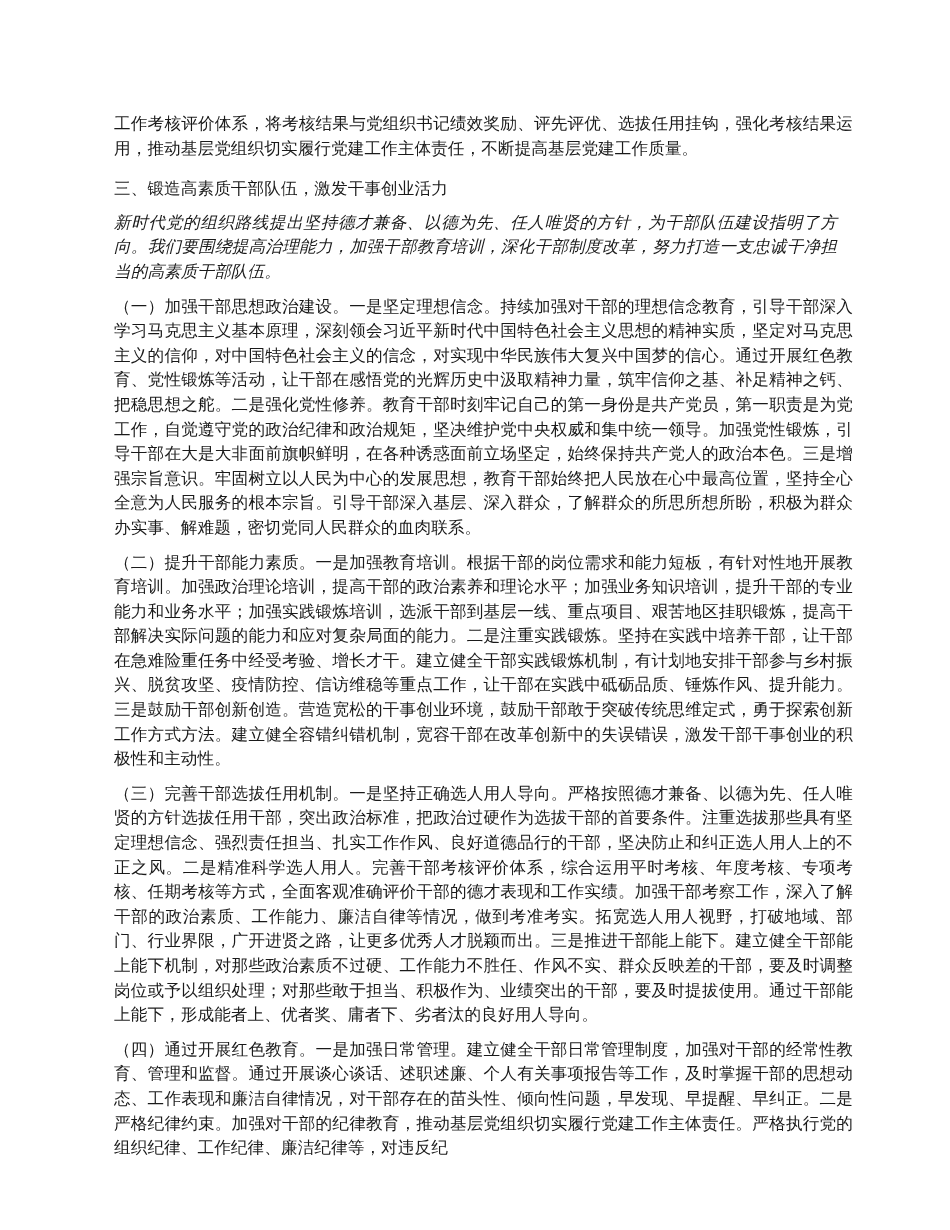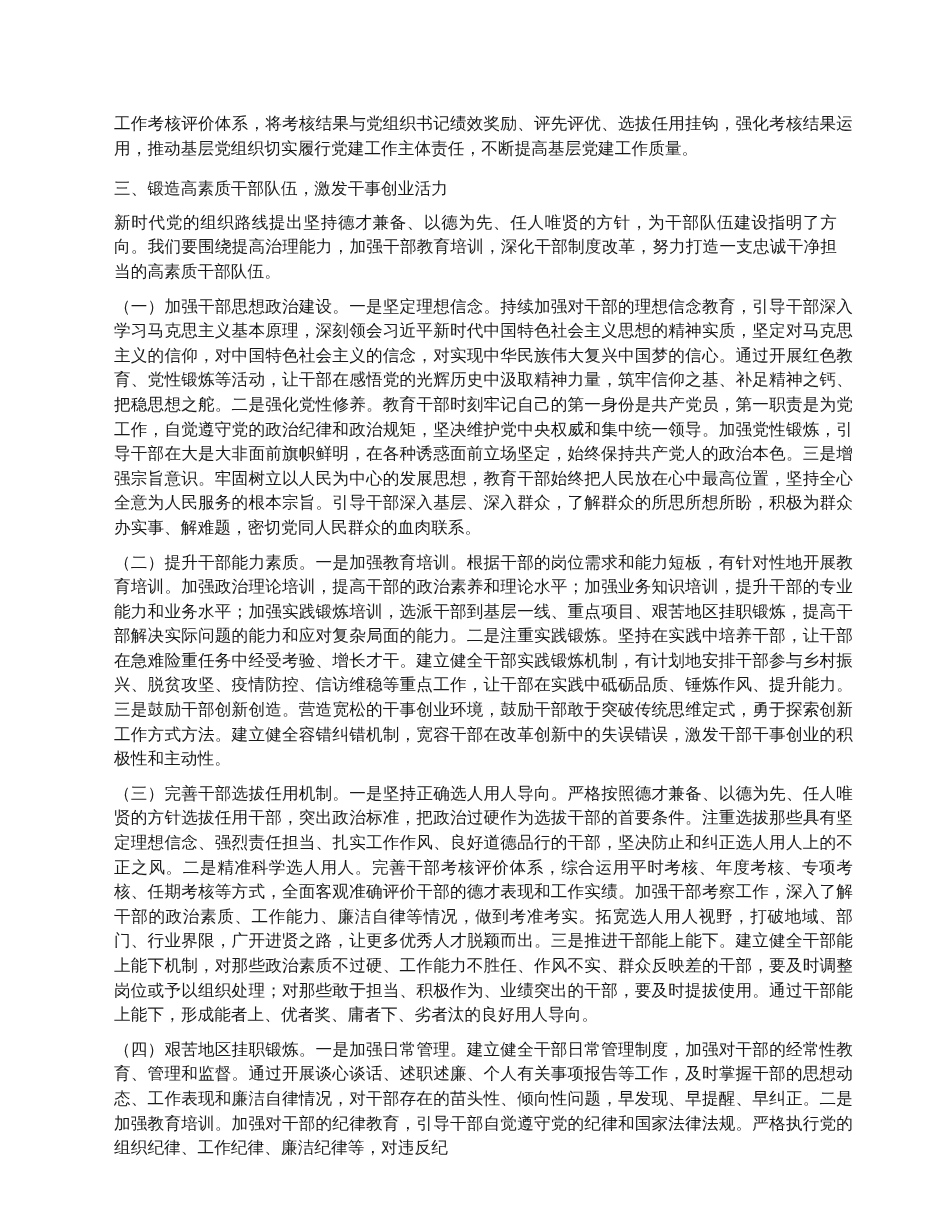--- a/index.html
+++ b/index.html
@@ -39,31 +39,32 @@
     margin-bottom: 8px;
   }
   .para.section-heading {
     margin: 16px 0 9px 0;
   }
   .para.sub {
     margin: 10px 0 9px 0;
   }
   .para.body-lead {
     margin: 0 16px 10px 0;
+    font-style: italic;
   }
   b, .b {
     font-weight: normal;
   }
 </style>
 </head>
 <body style="background: rgb(255, 255, 255); color: rgb(26, 26, 26);">
 
 <div class="page">
   <div class="doc-body" id="doc-body">
       <p class="para tight"><span>工作考核评价体系，将考核结果与党组织书记绩效奖励、评先评优、选拔任用挂钩，强化考核结果运用，推动基层党组织切实履行党建工作主体责任，不断提高基层党建工作质量。</span></p>
       <p class="para section-heading"><span>三、锻造高素质干部队伍，激发干事创业活力</span></p>
       <p class="para body-lead"><span>新时代党的组织路线提出坚持德才兼备、以德为先、任人唯贤的方针，为干部队伍建设指明了方向。我们要围绕提高治理能力，加强干部教育培训，深化干部制度改革，努力打造一支忠诚干净担当的高素质干部队伍。</span></p>
       <p class="para sub"><span>（一）加强干部思想政治建设。</span><span class="b">一是</span><span>坚定理想信念。持续加强对干部的理想信念教育，引导干部深入学习马克思主义基本原理，深刻领会习近平新时代中国特色社会主义思想的精神实质，坚定对马克思主义的信仰，对中国特色社会主义的信念，对实现中华民族伟大复兴中国梦的信心。通过开展红色教育、党性锻炼等活动，让干部在感悟党的光辉历史中汲取精神力量，筑牢信仰之基、补足精神之钙、把稳思想之舵。</span><span class="b">二是</span><span>强化党性修养。教育干部时刻牢记自己的第一身份是共产党员，第一职责是为党工作，自觉遵守党的政治纪律和政治规矩，坚决维护党中央权威和集中统一领导。加强党性锻炼，引导干部在大是大非面前旗帜鲜明，在各种诱惑面前立场坚定，始终保持共产党人的政治本色。</span><span class="b">三是</span><span>增强宗旨意识。牢固树立以人民为中心的发展思想，教育干部始终把人民放在心中最高位置，坚持全心全意为人民服务的根本宗旨。引导干部深入基层、深入群众，了解群众的所思所想所盼，积极为群众办实事、解难题，密切党同人民群众的血肉联系。</span></p>
       <p class="para sub"><span>（二）提升干部能力素质。</span><span class="b">一是</span><span>加强教育培训。根据干部的岗位需求和能力短板，有针对性地开展教育培训。加强政治理论培训，提高干部的政治素养和理论水平；加强业务知识培训，提升干部的专业能力和业务水平；加强实践锻炼培训，选派干部到基层一线、重点项目、艰苦地区挂职锻炼，提高干部解决实际问题的能力和应对复杂局面的能力。</span><span class="b">二是</span><span>注重实践锻炼。坚持在实践中培养干部，让干部在急难险重任务中经受考验、增长才干。建立健全干部实践锻炼机制，有计划地安排干部参与乡村振兴、脱贫攻坚、疫情防控、信访维稳等重点工作，让干部在实践中砥砺品质、锤炼作风、提升能力。</span><span class="b">三是</span><span>鼓励干部创新创造。营造宽松的干事创业环境，鼓励干部敢于突破传统思维定式，勇于探索创新工作方式方法。建立健全容错纠错机制，宽容干部在改革创新中的失误错误，激发干部干事创业的积极性和主动性。</span></p>
       <p class="para sub"><span>（三）完善干部选拔任用机制。</span><span class="b">一是</span><span>坚持正确选人用人导向。严格按照德才兼备、以德为先、任人唯贤的方针选拔任用干部，突出政治标准，把政治过硬作为选拔干部的首要条件。注重选拔那些具有坚定理想信念、强烈责任担当、扎实工作作风、良好道德品行的干部，坚决防止和纠正选人用人上的不正之风。</span><span class="b">二是</span><span>精准科学选人用人。完善干部考核评价体系，综合运用平时考核、年度考核、专项考核、任期考核等方式，全面客观准确评价干部的德才表现和工作实绩。加强干部考察工作，深入了解干部的政治素质、工作能力、廉洁自律等情况，做到考准考实。拓宽选人用人视野，打破地域、部门、行业界限，广开进贤之路，让更多优秀人才脱颖而出。</span><span class="b">三是</span><span>推进干部能上能下。建立健全干部能上能下机制，对那些政治素质不过硬、工作能力不胜任、作风不实、群众反映差的干部，要及时调整岗位或予以组织处理；对那些敢于担当、积极作为、业绩突出的干部，要及时提拔使用。通过干部能上能下，形成能者上、优者奖、庸者下、劣者汰的良好用人导向。</span></p>
-      <p class="para sub"><span>（四）艰苦地区挂职锻炼。</span><span class="b">一是</span><span>加强日常管理。建立健全干部日常管理制度，加强对干部的经常性教育、管理和监督。通过开展谈心谈话、述职述廉、个人有关事项报告等工作，及时掌握干部的思想动态、工作表现和廉洁自律情况，对干部存在的苗头性、倾向性问题，早发现、早提醒、早纠正。</span><span class="b">二是</span><span>加强教育培训。加强对干部的纪律教育，引导干部自觉遵守党的纪律和国家法律法规。严格执行党的组织纪律、工作纪律、廉洁纪律等，对违反纪</span></p>
+      <p class="para sub"><span>（四）通过开展红色教育。</span><span class="b">一是</span><span>加强日常管理。建立健全干部日常管理制度，加强对干部的经常性教育、管理和监督。通过开展谈心谈话、述职述廉、个人有关事项报告等工作，及时掌握干部的思想动态、工作表现和廉洁自律情况，对干部存在的苗头性、倾向性问题，早发现、早提醒、早纠正。</span><span class="b">二是</span><span>严格纪律约束。加强对干部的纪律教育，推动基层党组织切实履行党建工作主体责任。严格执行党的组织纪律、工作纪律、廉洁纪律等，对违反纪</span></p>
     </div>
 </div>
 
 </body></html>

